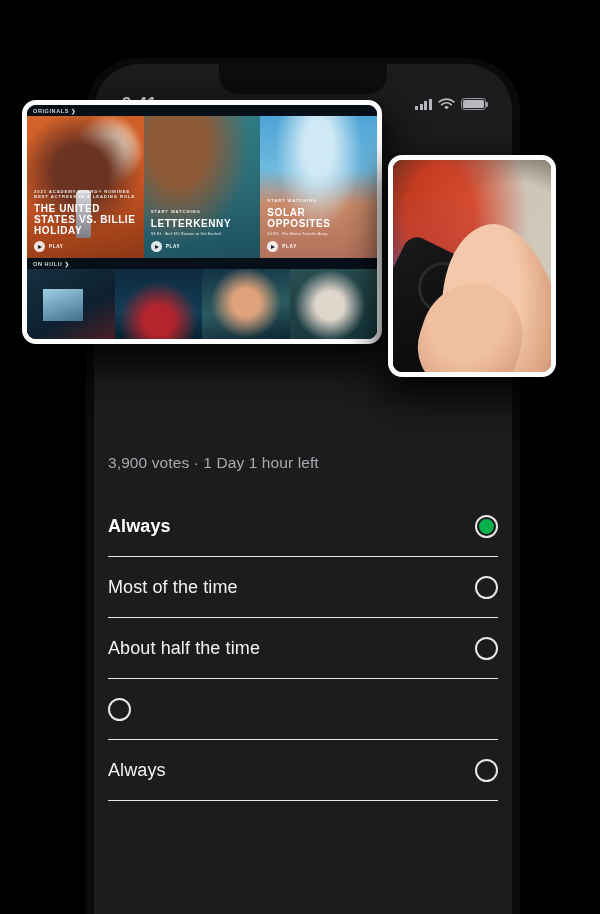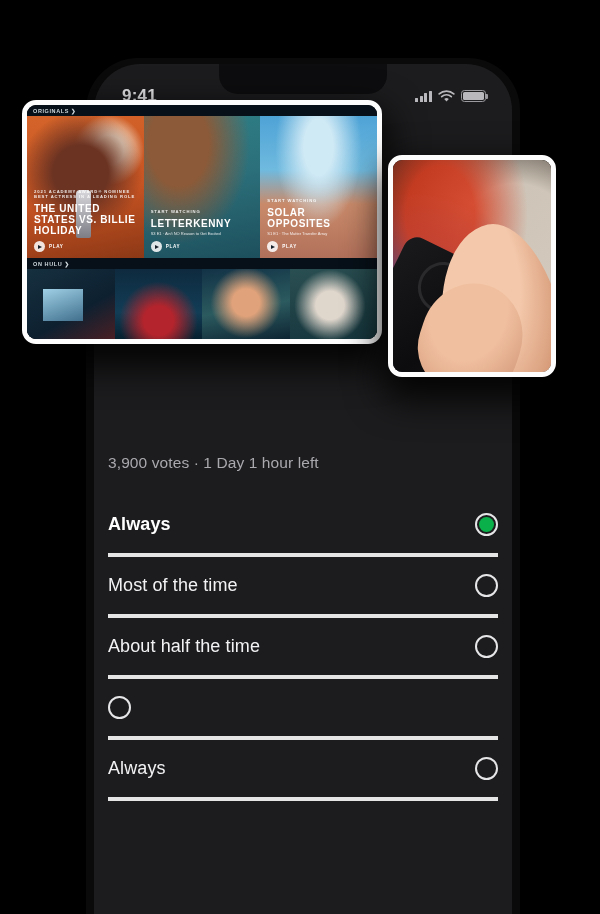--- a/index.html
+++ b/index.html
@@ -28,21 +28,21 @@
   }
   .notch {
     position: absolute; left: 50%; transform: translateX(-50%);
     top: 0; width: 168px; height: 30px;
     background: #0d0d0f; border-radius: 0 0 19px 19px;
     z-index: 7;
   }
 
   
   .statusbar {
-    position: absolute; top: 8px; left: 0; width: 100%; height: 44px;
+    position: absolute; top: 16px; left: 0; width: 100%; height: 44px;
     display: flex; align-items: center; justify-content: space-between;
     padding: 0 26px 0 28px; z-index: 8;
   }
   .status-time {
     color: #e9e9ec; font-size: 17px; font-weight: bold;
     letter-spacing: .2px; padding-top: 4px;
   }
   .status-right { display: flex; align-items: center; gap: 6px; padding-top: 4px; }
   .sig { display: flex; align-items: flex-end; gap: 1.6px; height: 12px; }
   .sig i { width: 3px; background: #b9b9bd; border-radius: .6px; display: block; }
@@ -73,21 +73,21 @@
   .meta {
     color: #a9a9ae; font-size: 15.5px; padding: 18px 0 0 0; letter-spacing: .1px;
   }
   .question {
     color: #fff; font-size: 25.5px; font-weight: bold; line-height: 1.36;
     margin-top: 20px; letter-spacing: -.2px; max-width: 330px;
   }
   .options { margin-top: 24px; }
   .opt {
     display: flex; align-items: center; justify-content: space-between;
-    height: 61px; border-bottom: 4px solid #e5e5e5;
+    height: 61px; border-bottom: 1px solid #e5e5e5;
   }
   .opt:first-child { border-top: none; }
   .opt-label { color: #f2f2f4; font-size: 18px; letter-spacing: .1px; }
   .opt.selected .opt-label { font-weight: bold; color: #fff; }
   .radio {
     width: 23px; height: 23px; border-radius: 50%;
     border: 2px solid #e6e6e9; flex: 0 0 auto;
     display: flex; align-items: center; justify-content: center;
   }
   .radio i { display: none; width: 15px; height: 15px; border-radius: 50%; background: #0ab14a; }

